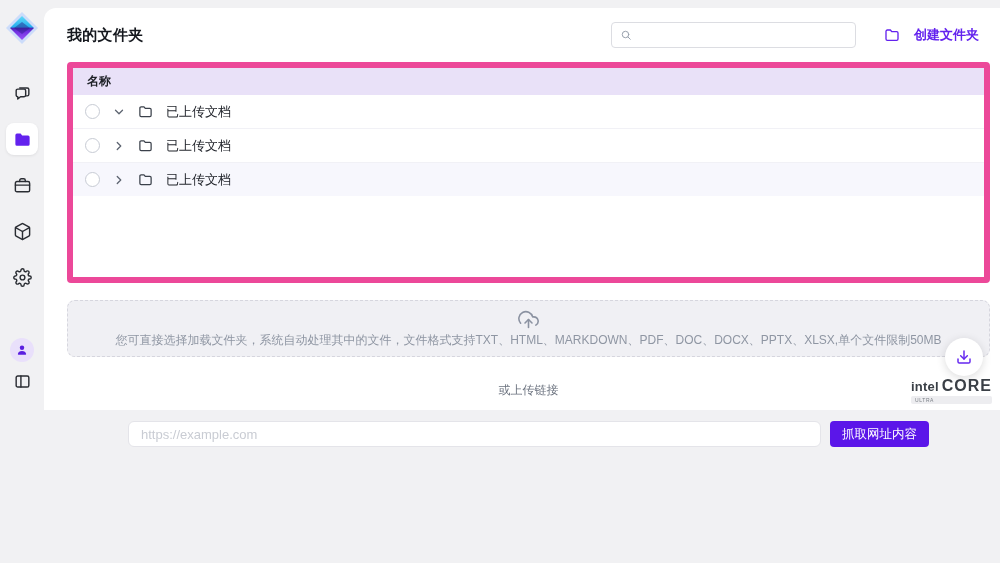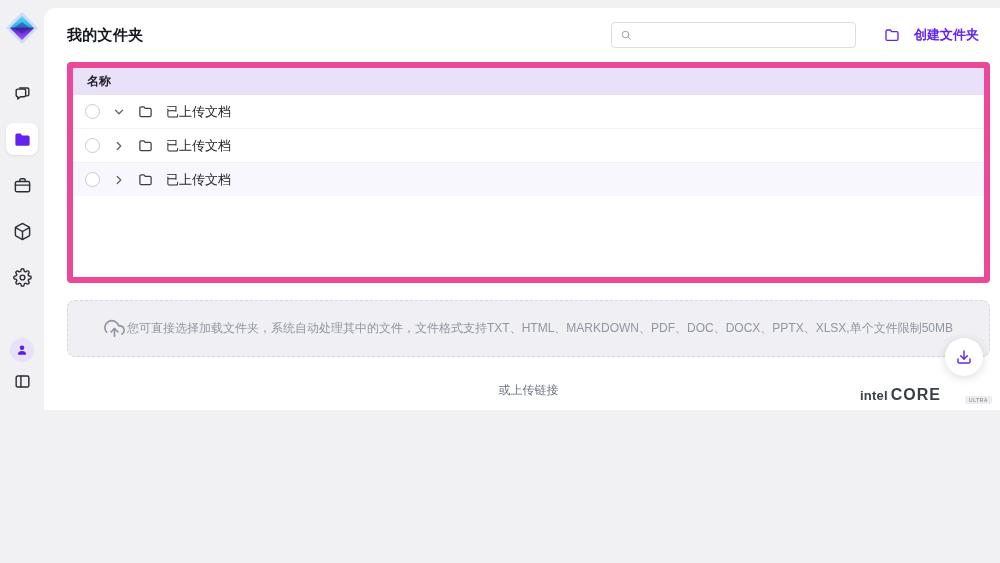--- a/index.html
+++ b/index.html
@@ -65,21 +65,21 @@
   .t-row.alt{background:#f7f7fd;}
   .cb{width:13px;height:13px;border:1px solid #c7cbd4;border-radius:50%;background:#fff;flex:none;cursor:pointer;}
   .chev{width:14px;height:14px;color:#5d6470;flex:none;}
   .row-folder{width:15px;height:15px;color:#3b414b;flex:none;}
   .row-label{margin-left:1px;}
 
   
   .dropzone{
     margin-top:17px;height:57px;box-sizing:border-box;
     background:#f0f0f4;border:1px dashed #d6d6de;border-radius:8px;
-    display:flex;flex-direction:row;align-items:center;justify-content:center;gap:2px;cursor:pointer;
+    display:flex;flex-direction:column;align-items:center;justify-content:center;gap:2px;cursor:pointer;
   }
   .dropzone svg{width:21px;height:21px;color:#8b92a1;}
   .drop-hint{font-size:12px;color:#8f96a3;}
 
   .or-link{margin-top:25px;text-align:center;font-size:12px;color:#6d7480;}
 
   .url-row{margin:22px 61px 0;display:flex;gap:9px;}
   .url-input{
     flex:1;height:26px;border:1px solid #e4e4e9;border-radius:6px;
     padding:0 12px;font-size:13px;color:#333;outline:none;font-family:inherit;box-sizing:border-box;background:#fff;
@@ -91,21 +91,21 @@
   }
 
   
   .fab{
     position:absolute;right:17px;bottom:37px;width:38px;height:38px;border-radius:50%;
     background:#fff;box-shadow:0 2px 10px rgba(0,0,0,.14);border:none;
     display:flex;align-items:center;justify-content:center;cursor:pointer;
   }
   .fab svg{width:16px;height:16px;color:#6426f0;}
   .brand{
-    position:absolute;right:8px;bottom:9px;display:flex;flex-direction:row;align-items:flex-end;gap:24px;
+    position:absolute;right:8px;bottom:9px;display:flex;flex-direction:column;
   }
   .brand-line{font-size:13px;color:#3a3f46;display:flex;align-items:baseline;gap:3px;}
   .brand-intel{font-weight:700;letter-spacing:.2px;}
   .brand-core{font-weight:600;font-size:16px;letter-spacing:1px;text-transform:uppercase;}
   .brand-badge{
     margin-top:1px;font-size:5px;letter-spacing:.6px;color:#7a7f86;
     background:#ededf0;border-radius:2px;padding:1px 4px;text-transform:uppercase;
   }
 </style>
 </head>
@@ -239,20 +239,24 @@
       <svg viewBox="0 0 24 24" fill="none" stroke="currentColor" stroke-width="1.8" stroke-linecap="round" stroke-linejoin="round">
         <polyline points="16 16 12 12 8 16"></polyline>
         <line x1="12" y1="12" x2="12" y2="21"></line>
         <path d="M20.39 18.39A5 5 0 0 0 18 9h-1.26A8 8 0 1 0 3 16.3"></path>
       </svg>
       <div class="drop-hint">您可直接选择加载文件夹，系统自动处理其中的文件，文件格式支持TXT、HTML、MARKDOWN、PDF、DOC、DOCX、PPTX、XLSX,单个文件限制50MB</div>
     </div>
 
     <div class="or-link">或上传链接</div>
 
+    <div class="url-row">
+      <input class="url-input" type="text" placeholder="https://example.com" style="">
+      <button class="fetch-btn">抓取网址内容</button>
+    </div>
 
   </div>
 
   <button class="fab">
     <svg viewBox="0 0 24 24" fill="none" stroke="currentColor" stroke-width="2.2" stroke-linecap="round" stroke-linejoin="round">
       <path d="M21 15v4a2 2 0 0 1-2 2H5a2 2 0 0 1-2-2v-4"></path>
       <polyline points="7 10 12 15 17 10"></polyline>
       <line x1="12" y1="15" x2="12" y2="3"></line>
     </svg>
   </button>

